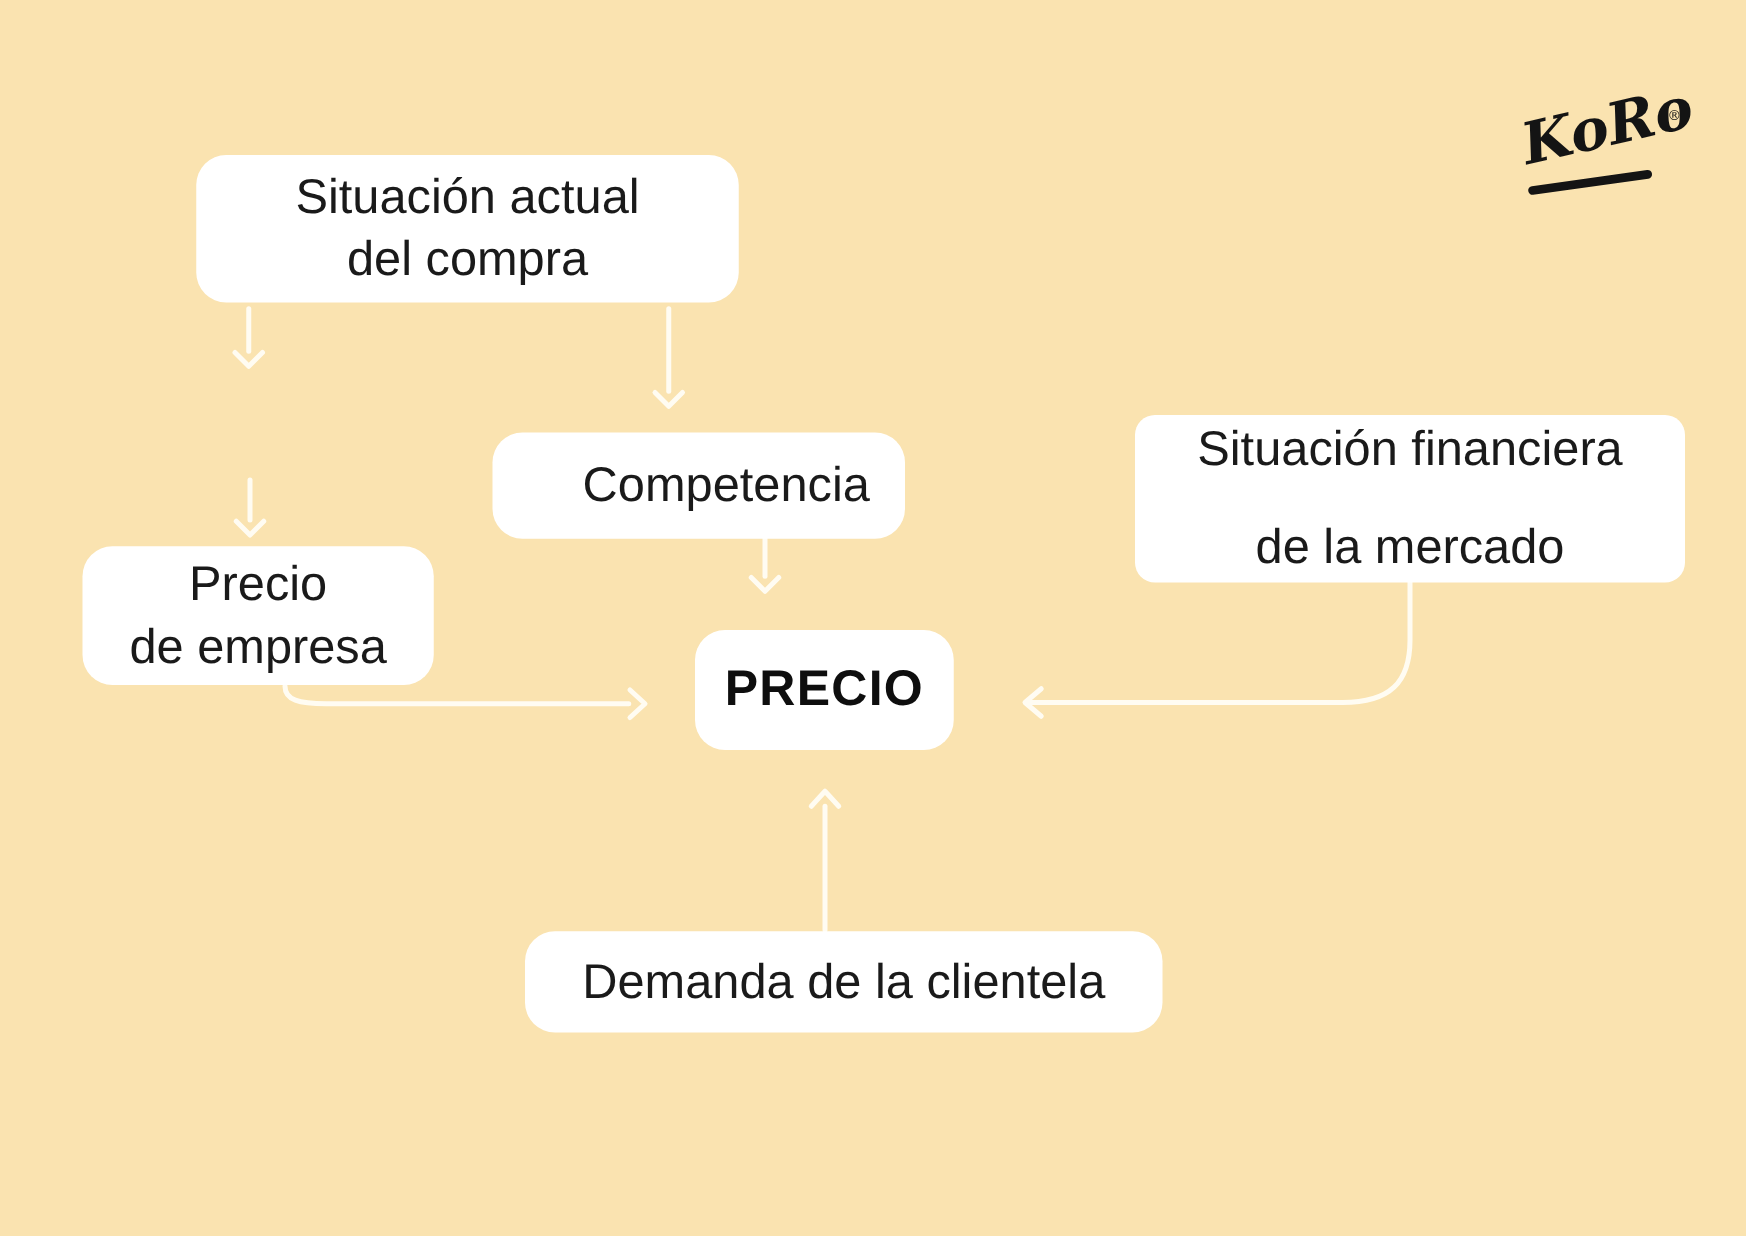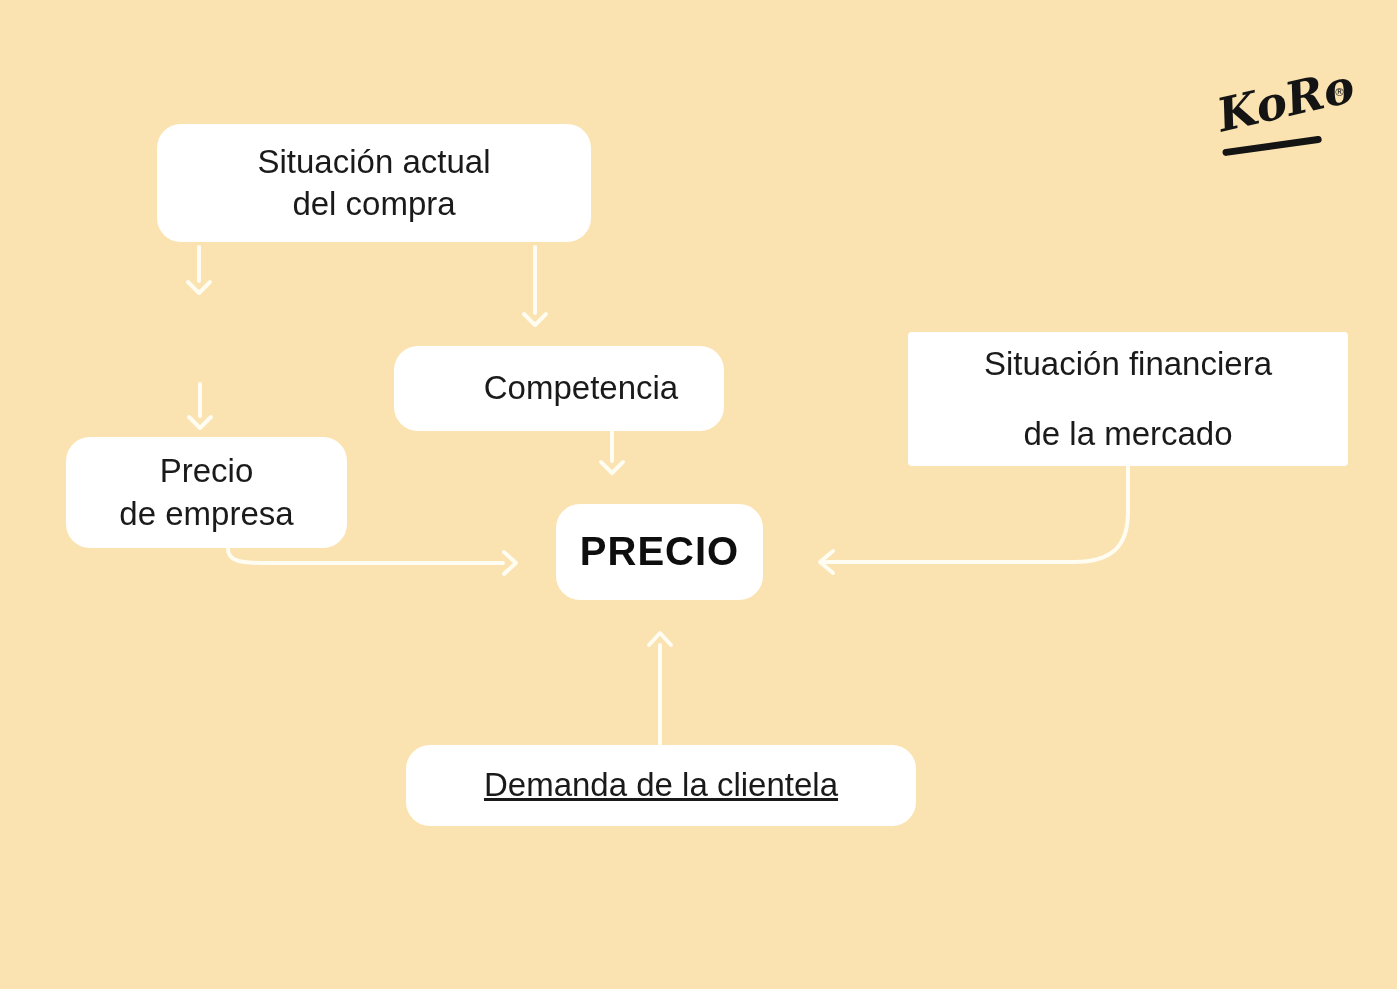--- a/index.html
+++ b/index.html
@@ -25,25 +25,25 @@
   }
   .node {
     position: absolute;
     background: #FFFFFF;
     border-radius: 24px;
     display: flex;
     flex-direction: column;
     align-items: center;
     justify-content: center;
     color: #1A1A1A;
-    font-size: 33px;
+    font-size: 39px;
     line-height: 1.28;
     text-align: center;
   }
-  .node--big { border-radius: 4px; gap: 28px; }
+  .node--big { border-radius: 16px; gap: 28px; }
   .node--precio {
     font-weight: 800;
     font-size: 40px;
     letter-spacing: 1px;
     color: #0E0E0E;
   }
   .logo {
     position: absolute;
     left: 1200px;
     top: 48px;
@@ -106,21 +106,21 @@
 
   <div class="node node--big" style="left:908px; top:332px; width:440px; height:134px;">
     <span>Situación financiera</span>
     <span>de la mercado</span>
   </div>
 
   <div class="node node--precio" style="left:556px; top:504px; width:207px; height:96px;">
     <span>PRECIO</span>
   </div>
 
-  <div class="node" style="left:406px; top:745px; width:510px; height:81px;text-decoration:underline;">
+  <div class="node" style="left:420px; top:745px; width:510px; height:81px;">
     <span>Demanda de la clientela</span>
   </div>
 
   <svg class="logo" viewBox="0 0 160 120" xmlns="http://www.w3.org/2000/svg">
     <g fill="#141414">
       <text transform="rotate(-13 80 60)" x="18" y="70" font-family="DejaVu Serif, serif" font-style="italic" font-weight="bold" font-size="46">KoRo</text>
       <text x="134" y="48" font-family="DejaVu Sans, sans-serif" font-size="11">®</text>
       <rect transform="rotate(-8 75 97)" x="22" y="94" width="100" height="7" rx="3.5"></rect>
     </g>
   </svg>

